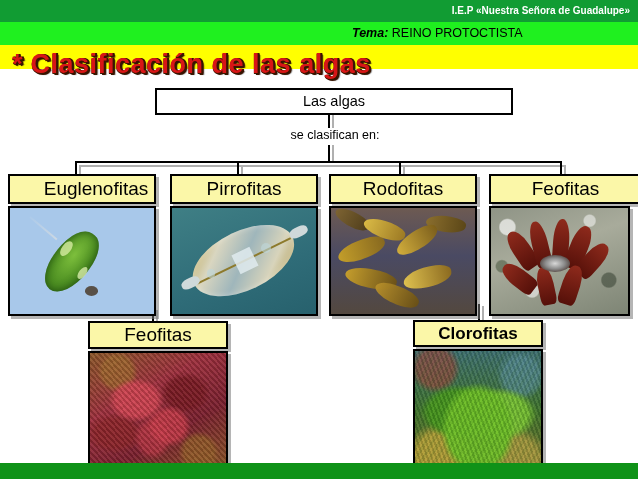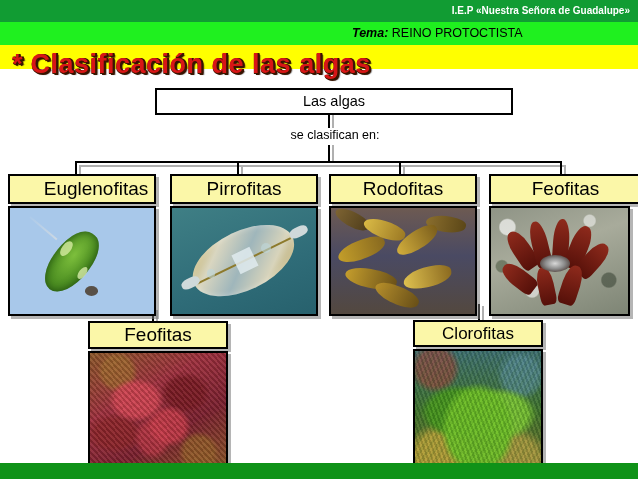--- a/index.html
+++ b/index.html
@@ -352,21 +352,21 @@
     <span style="line-height:24px;">Feofitas</span>
   </div>
   <div class="pic bg-rodo" style="top:30px;width:140px;height:122px;">
     <div class="pic-inner">
         <div class="rodo-grain"></div>
       </div>
   </div>
 </div>
 
 <div class="card" style="left:413px;top:320px;width:130px;">
-  <div class="cap" style="width:130px;height:27px;">
+  <div class="cap" style="width:130px;height:27px;font-weight:bold;">
     <span style="line-height:23px;font-size:17px;">Clorofitas</span>
   </div>
   <div class="pic bg-cloro" style="top:29px;width:130px;height:126px;">
     <div class="pic-inner">
         <div class="cloro-grain"></div>
       </div>
   </div>
 </div>
 
 <div class="footer"></div>

